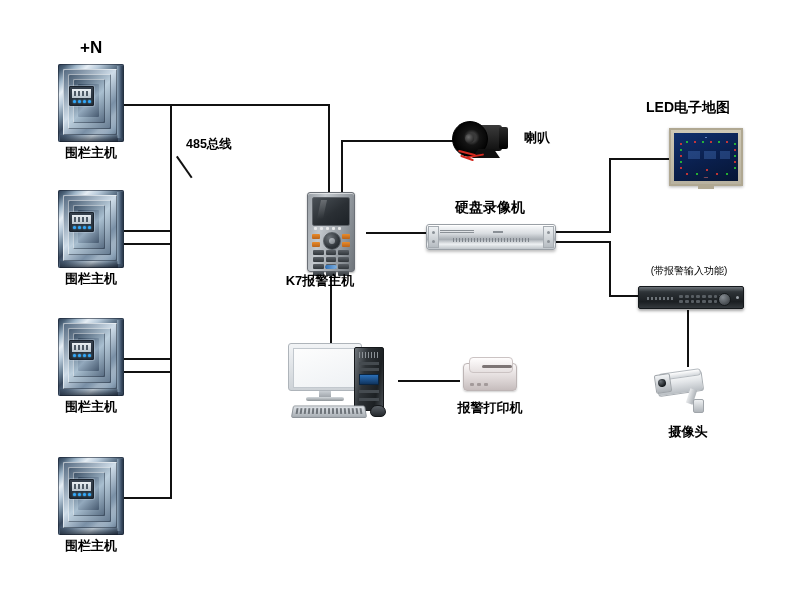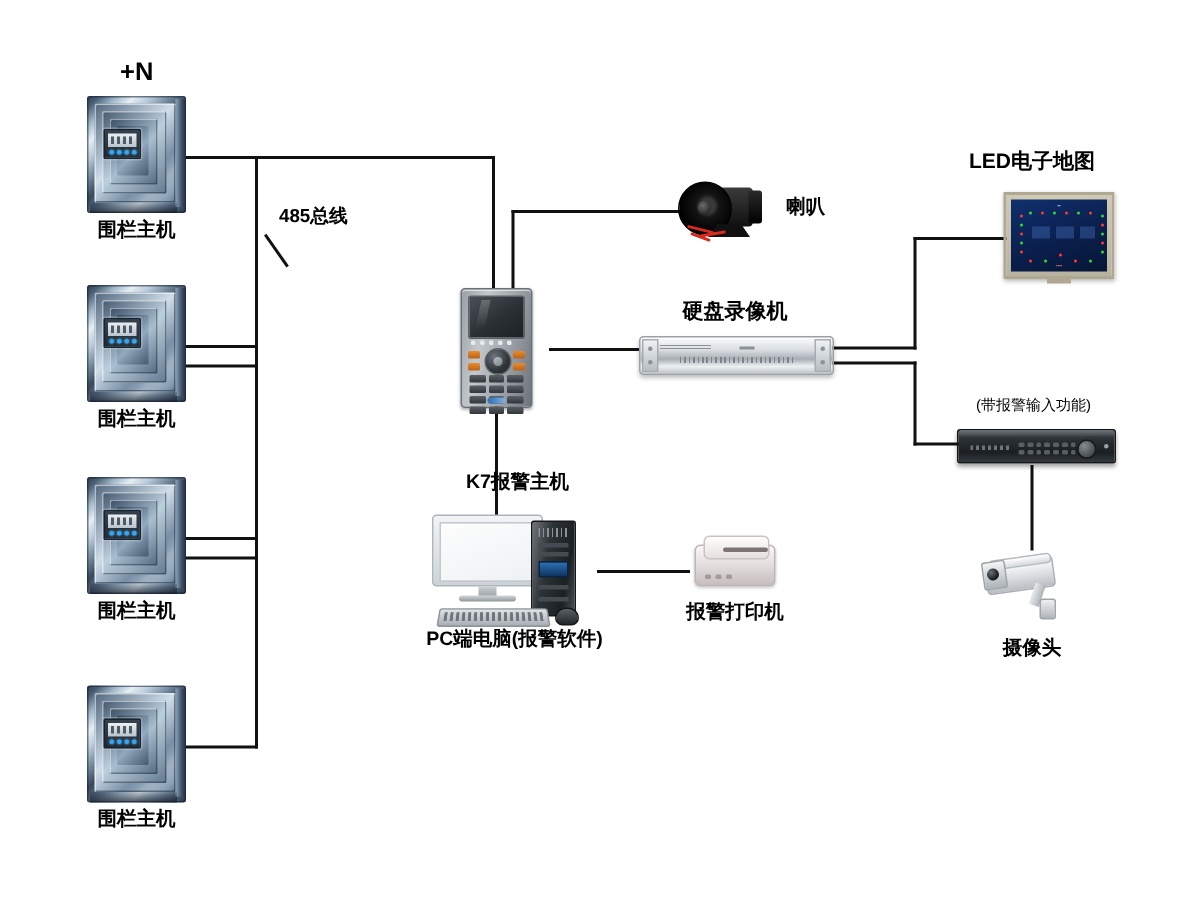--- a/index.html
+++ b/index.html
@@ -385,21 +385,21 @@
         <i></i>
         <i></i>
         <i></i>
         <i></i>
         <i></i>
         <i></i>
         <i></i>
       </div>
     <div class="logo"></div>
   </div>
-  <div class="lbl" style="left:298px;top:274px;width:94px;margin-top:40px;">K7报警主机</div>
+  <div class="lbl" style="left:273px;top:274px;width:94px;">K7报警主机</div>
 
   <div class="horn" style="left:452px;top:119px;">
     <div class="barrel"></div>
       <div class="cap"></div>
       <div class="cone"></div>
     <div class="foot"></div>
     <div class="wire">
         <i style="left:0;top:1px;width:18px;transform:rotate(14deg);"></i>
       <i style="left:8px;top:4px;width:18px;transform:rotate(-10deg);"></i>
       <i style="left:2px;top:6px;width:14px;transform:rotate(20deg);"></i>
@@ -503,21 +503,20 @@
       <div class="slot" style="top:20px;"></div>
       <div class="blue"></div>
       <div class="slot" style="top:42px;"></div>
       <div class="slot" style="top:50px;"></div>
     </div>
     <div class="kb">
         <div class="k"></div>
       </div>
     <div class="mouse"></div>
   </div>
-  <div class="lbl" style="left:258px;top:419px;width:170px;">PC端电脑(报警软件)</div>
 
   <div class="prt" style="left:463px;top:355px;">
     <div class="body">
         <div class="btns">
           <i></i>
           <i></i>
           <i></i>
         </div>
       </div>
     <div class="lid">

